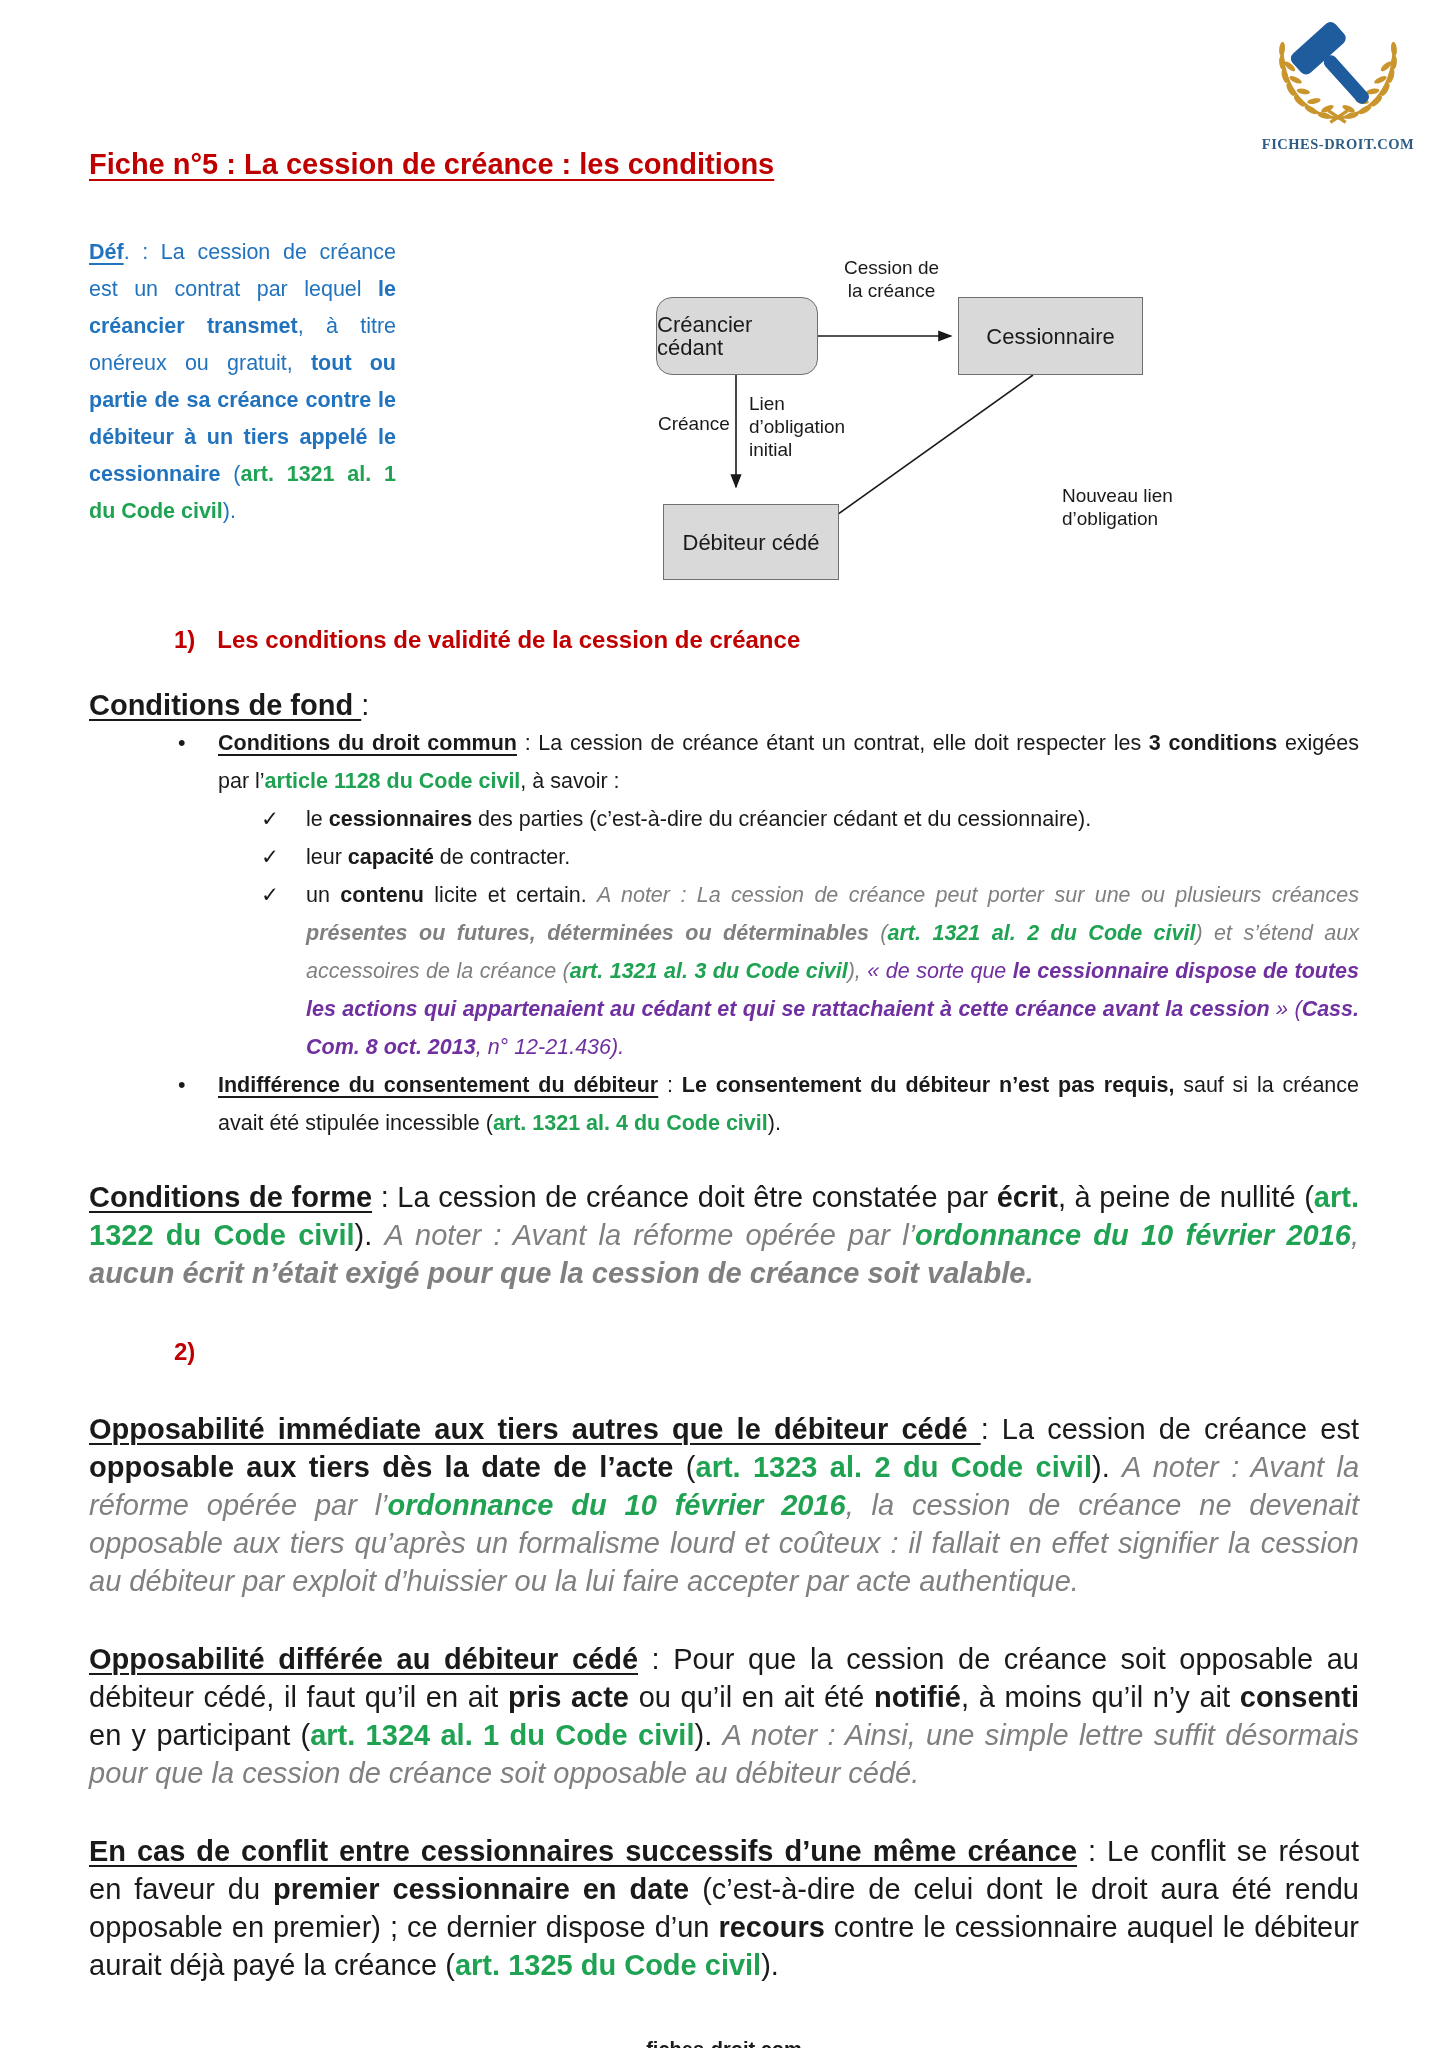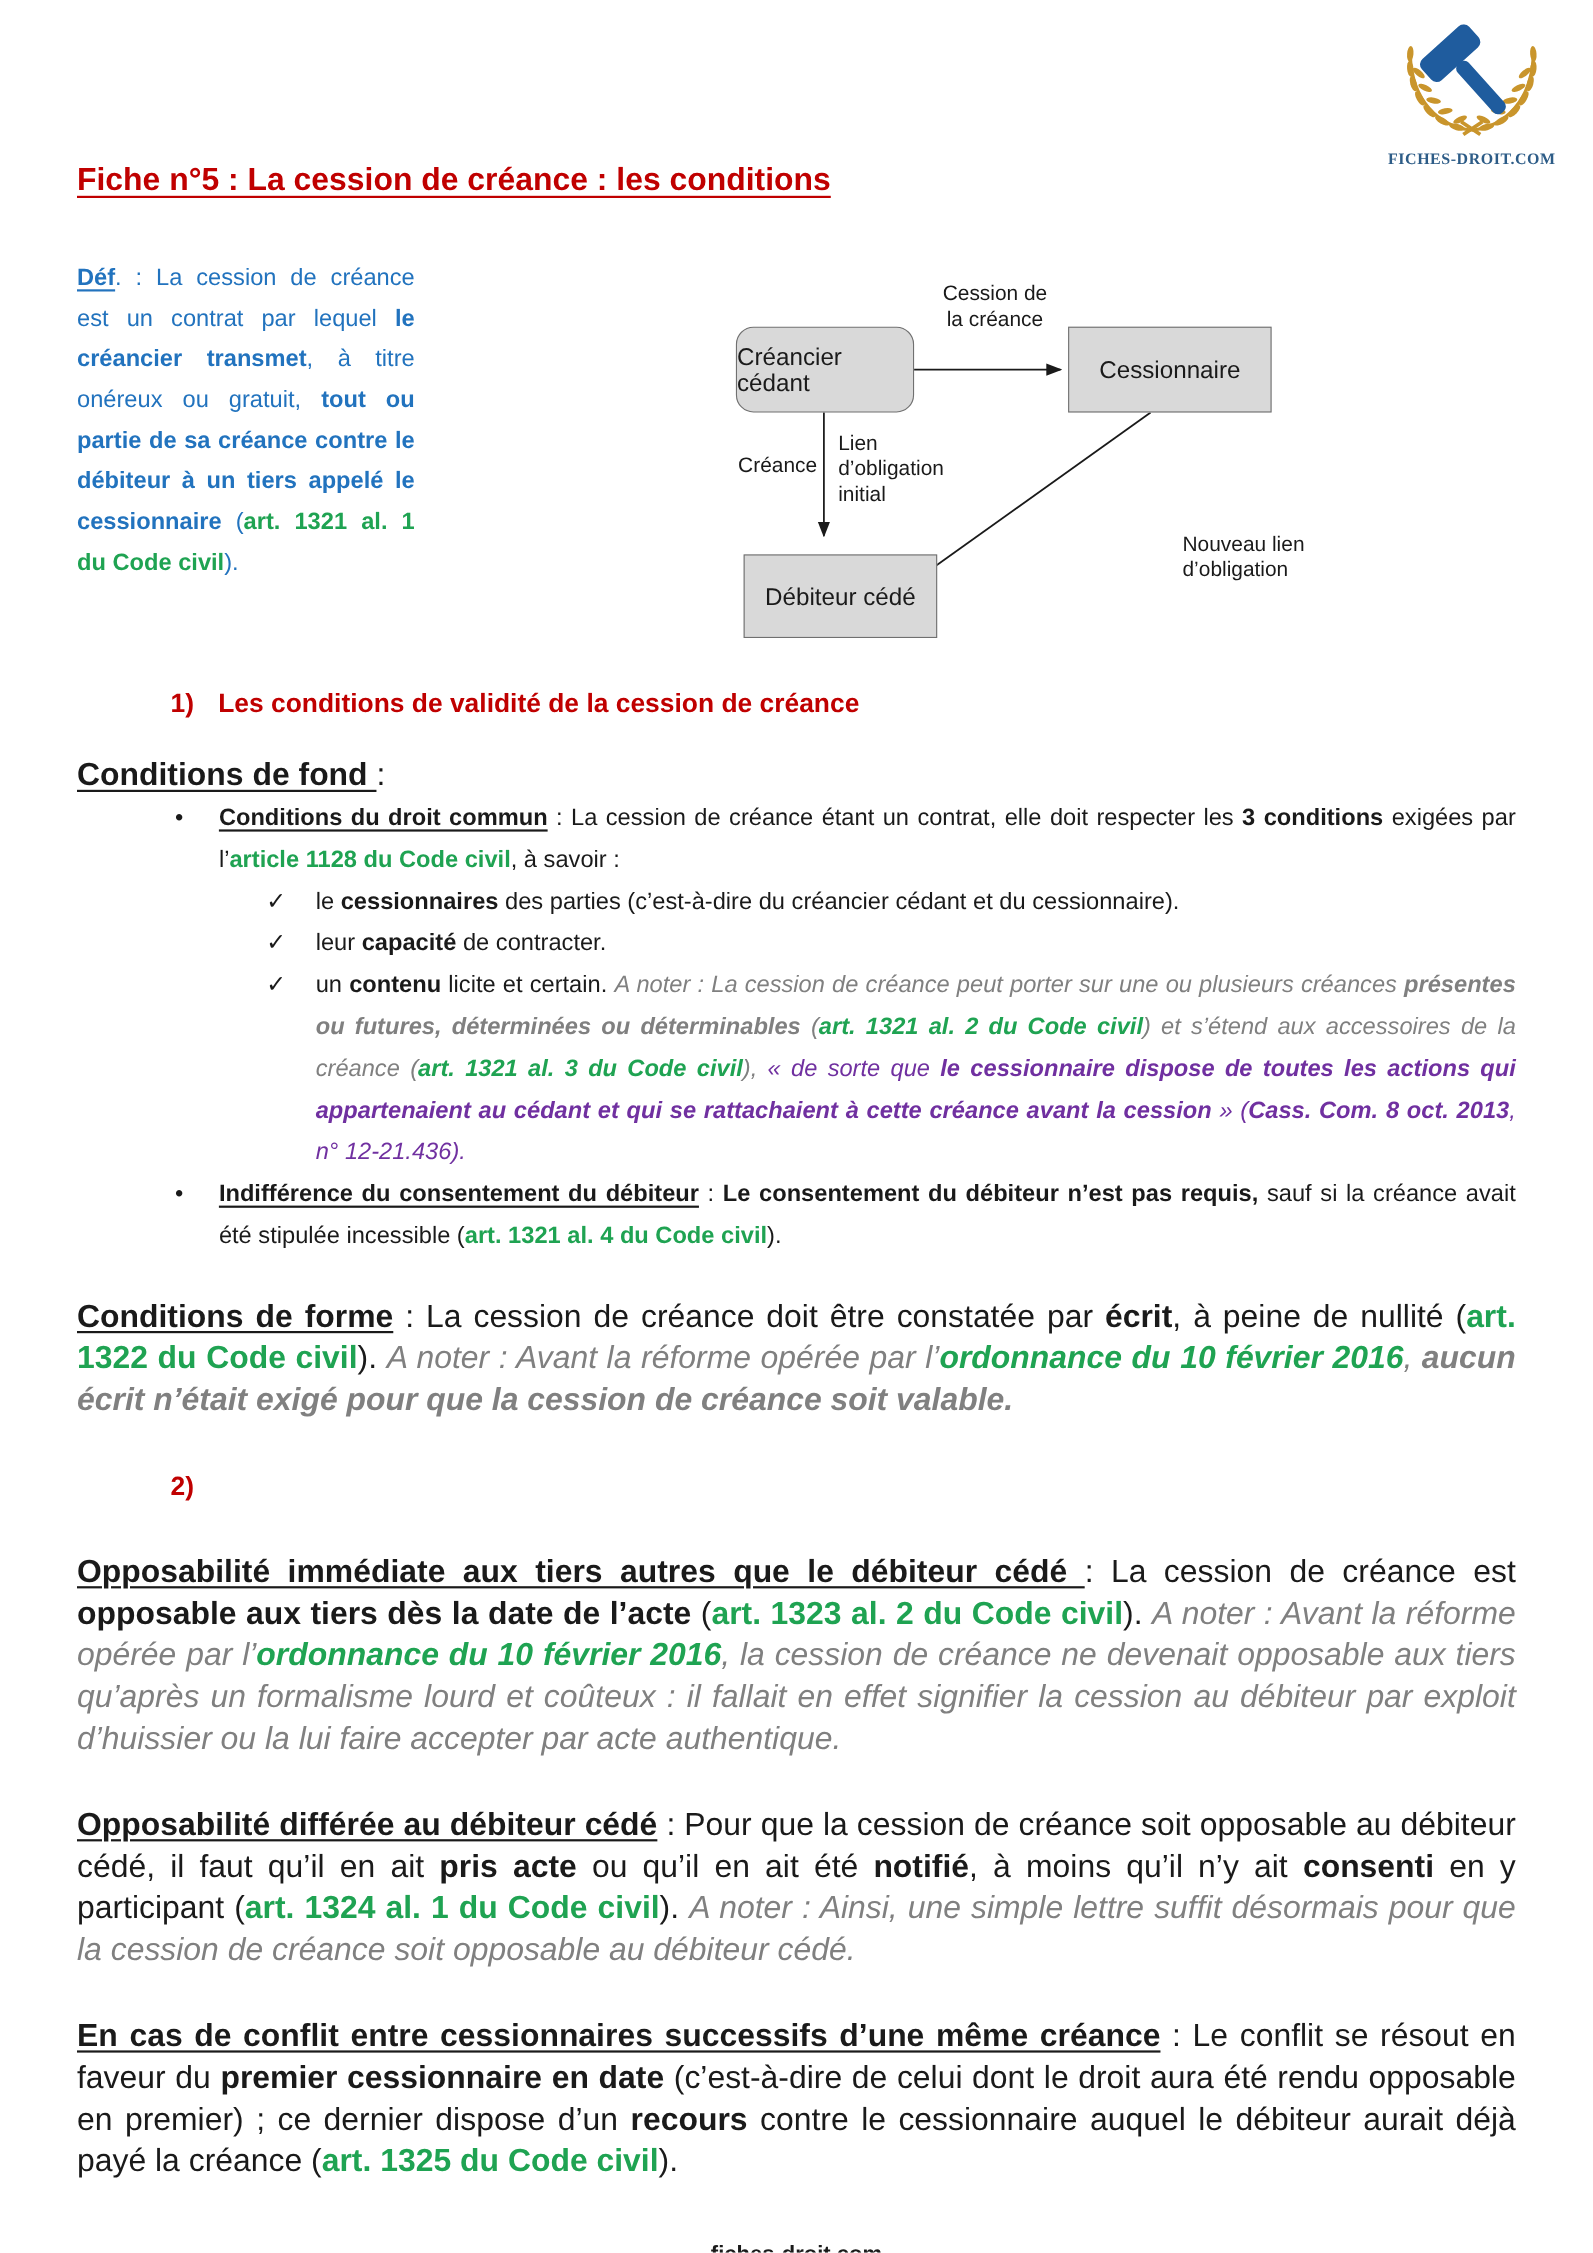--- a/index.html
+++ b/index.html
@@ -3,34 +3,34 @@
 <meta charset="utf-8">
 <style>
   :root{
     --red:#C00000; --blue:#2273BE; --green:#1FA352; --purple:#7030A0;
     --gray:#808080; --ink:#1a1a1a; --gold:#C9952C; --logoblue:#2D5C87;
     --gavelblue:#1F5C9E; --boxfill:#D9D9D9; --boxborder:#707070;
   }
   html,body{margin:0;padding:0;background:#fff;}
   .page{
     width:1448px; height:2048px; box-sizing:border-box;
-    padding:0 70px; position:relative; background:#fff;
+    padding:0 89px; position:relative; background:#fff;
     font-family:"Liberation Sans","DejaVu Sans",sans-serif;
     color:var(--ink); overflow:hidden;
   }
   
   .logo{position:absolute; top:22px; right:26px; width:168px; text-align:center;}
   .logo-text{font-family:"Liberation Serif","DejaVu Serif",serif; font-size:14.5px;
     letter-spacing:.5px; color:var(--logoblue); margin-top:2px; font-weight:bold;}
   
   .title{margin:146px 0 0 0; font-size:29px; line-height:1.25; font-weight:bold;
     color:var(--red); text-decoration:underline; text-decoration-thickness:2px;
     text-underline-offset:5px;}
   
-  .def-row{display:flex; margin-top:52px; min-height:342px; align-items:flex-start;gap:32px;}
+  .def-row{display:flex; margin-top:52px; min-height:342px; align-items:flex-start;}
   .def{width:307px; margin:0; font-size:21.5px; line-height:37px; text-align:justify;
     color:var(--blue);}
   .diagram{position:relative; width:548px; height:340px; margin-left:250px; flex:none;
     font-size:19px; line-height:23px; color:var(--ink);}
   .dbox{position:absolute; background:var(--boxfill); border:1.5px solid var(--boxborder);
     display:flex; align-items:center; justify-content:center; font-size:22px;
     box-sizing:border-box;}
   .dlabel{position:absolute; white-space:pre-line;}
   .diagram svg{position:absolute; inset:0;}
   

